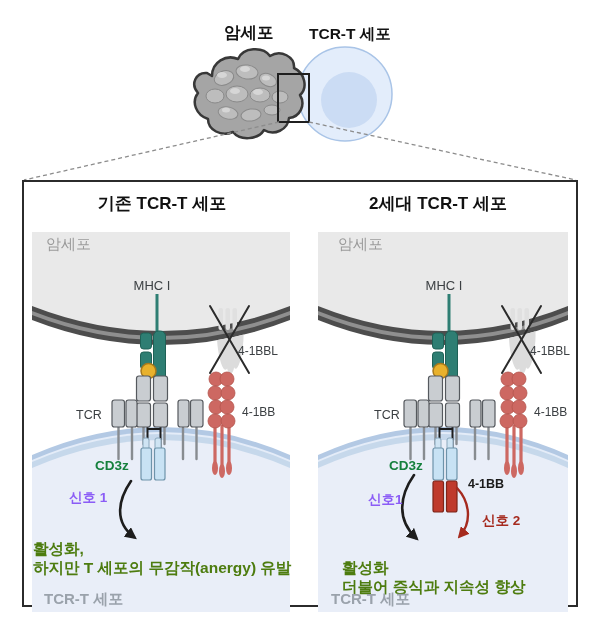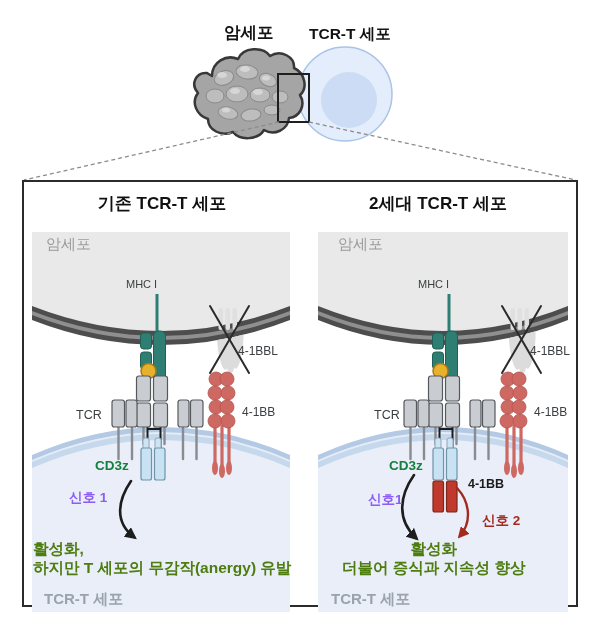--- a/index.html
+++ b/index.html
@@ -9,21 +9,21 @@
   .ov-title{position:absolute;font-weight:700;color:#121212;white-space:nowrap;}
   .fig-box{position:absolute;left:22px;top:180px;width:556px;height:427px;
            border:2px solid var(--panel-border,#2b2b2b);background:#fff;box-sizing:border-box;padding-left:32px;}
   .panel{position:absolute;top:0;width:276px;height:434px;}
   .panel.pl{left:0;} .panel.pr{left:276px;}
   .panel svg{position:absolute;left:0;top:0;}
   .p-title{position:absolute;top:10px;left:0;width:100%;text-align:center;
            font-size:17px;font-weight:700;color:#111;white-space:nowrap;}
   .lbl{position:absolute;white-space:nowrap;}
   .lbl-cancer{font-size:15px;color:var(--muted-label,#9b9b9b);}
-  .lbl-mhc{font-size:11px;color:#3c4043;width:52px;}
+  .lbl-mhc{font-size:13px;color:#3c4043;width:52px;text-align:center;}
   .lbl-tcr{font-size:12.5px;color:#3c4043;text-align:center;}
   .lbl-bbl,.lbl-bb{font-size:12px;color:#3c4043;}
   .lbl-cd3z{font-size:13.5px;font-weight:700;color:#15803d;}
   .lbl-sig1{font-size:13.5px;font-weight:700;color:#8b5cf6;}
   .lbl-sig2{font-size:13.5px;font-weight:700;color:var(--signal2-red,#a52a1e);text-align:center;}
   .lbl-bbdom{font-size:12.5px;font-weight:700;color:#1b1b1b;}
   .result{font-size:15.5px;font-weight:700;color:#4d7c0f;line-height:19px;}
   .lbl-tcell{font-size:15px;font-weight:700;color:#9aa2ab;}
   
   .mem-dark{fill:var(--membrane-dark,#4d4d4d);}
@@ -314,21 +314,21 @@
       <div class="p-title">2세대 TCR-T 세포</div>
       <div class="lbl lbl-cancer" style="left:38px;top:53px;">암세포</div>
       <div class="lbl lbl-mhc" style="left:118px;top:96px;">MHC I</div>
       <div class="lbl lbl-tcr" style="left:74px;top:226px;">TCR</div>
       <div class="lbl lbl-bbl" style="left:230px;top:162px;">4-1BBL</div>
       <div class="lbl lbl-bb" style="left:234px;top:223px;">4-1BB</div>
       <div class="lbl lbl-cd3z" style="left:89px;top:276px;">CD3z</div>
       <div class="lbl lbl-bbdom" style="left:168px;top:295px;">4-1BB</div>
       <div class="lbl lbl-sig1" style="left:68px;top:309px;">신호1</div>
       <div class="lbl lbl-sig2" style="left:182px;top:330px;">신호 2</div>
-      <div class="lbl result" style="left:42px;top:357px;text-align:center;">
+      <div class="lbl result" style="left:42px;top:376px;">
         <div>활성화</div>
         <div>더불어 증식과 지속성 향상</div>
       </div>
       <div class="lbl lbl-tcell" style="left:31px;top:408px;">TCR-T 세포</div>
     </div>
 
   </div>
 </div>
 
 </body></html>

